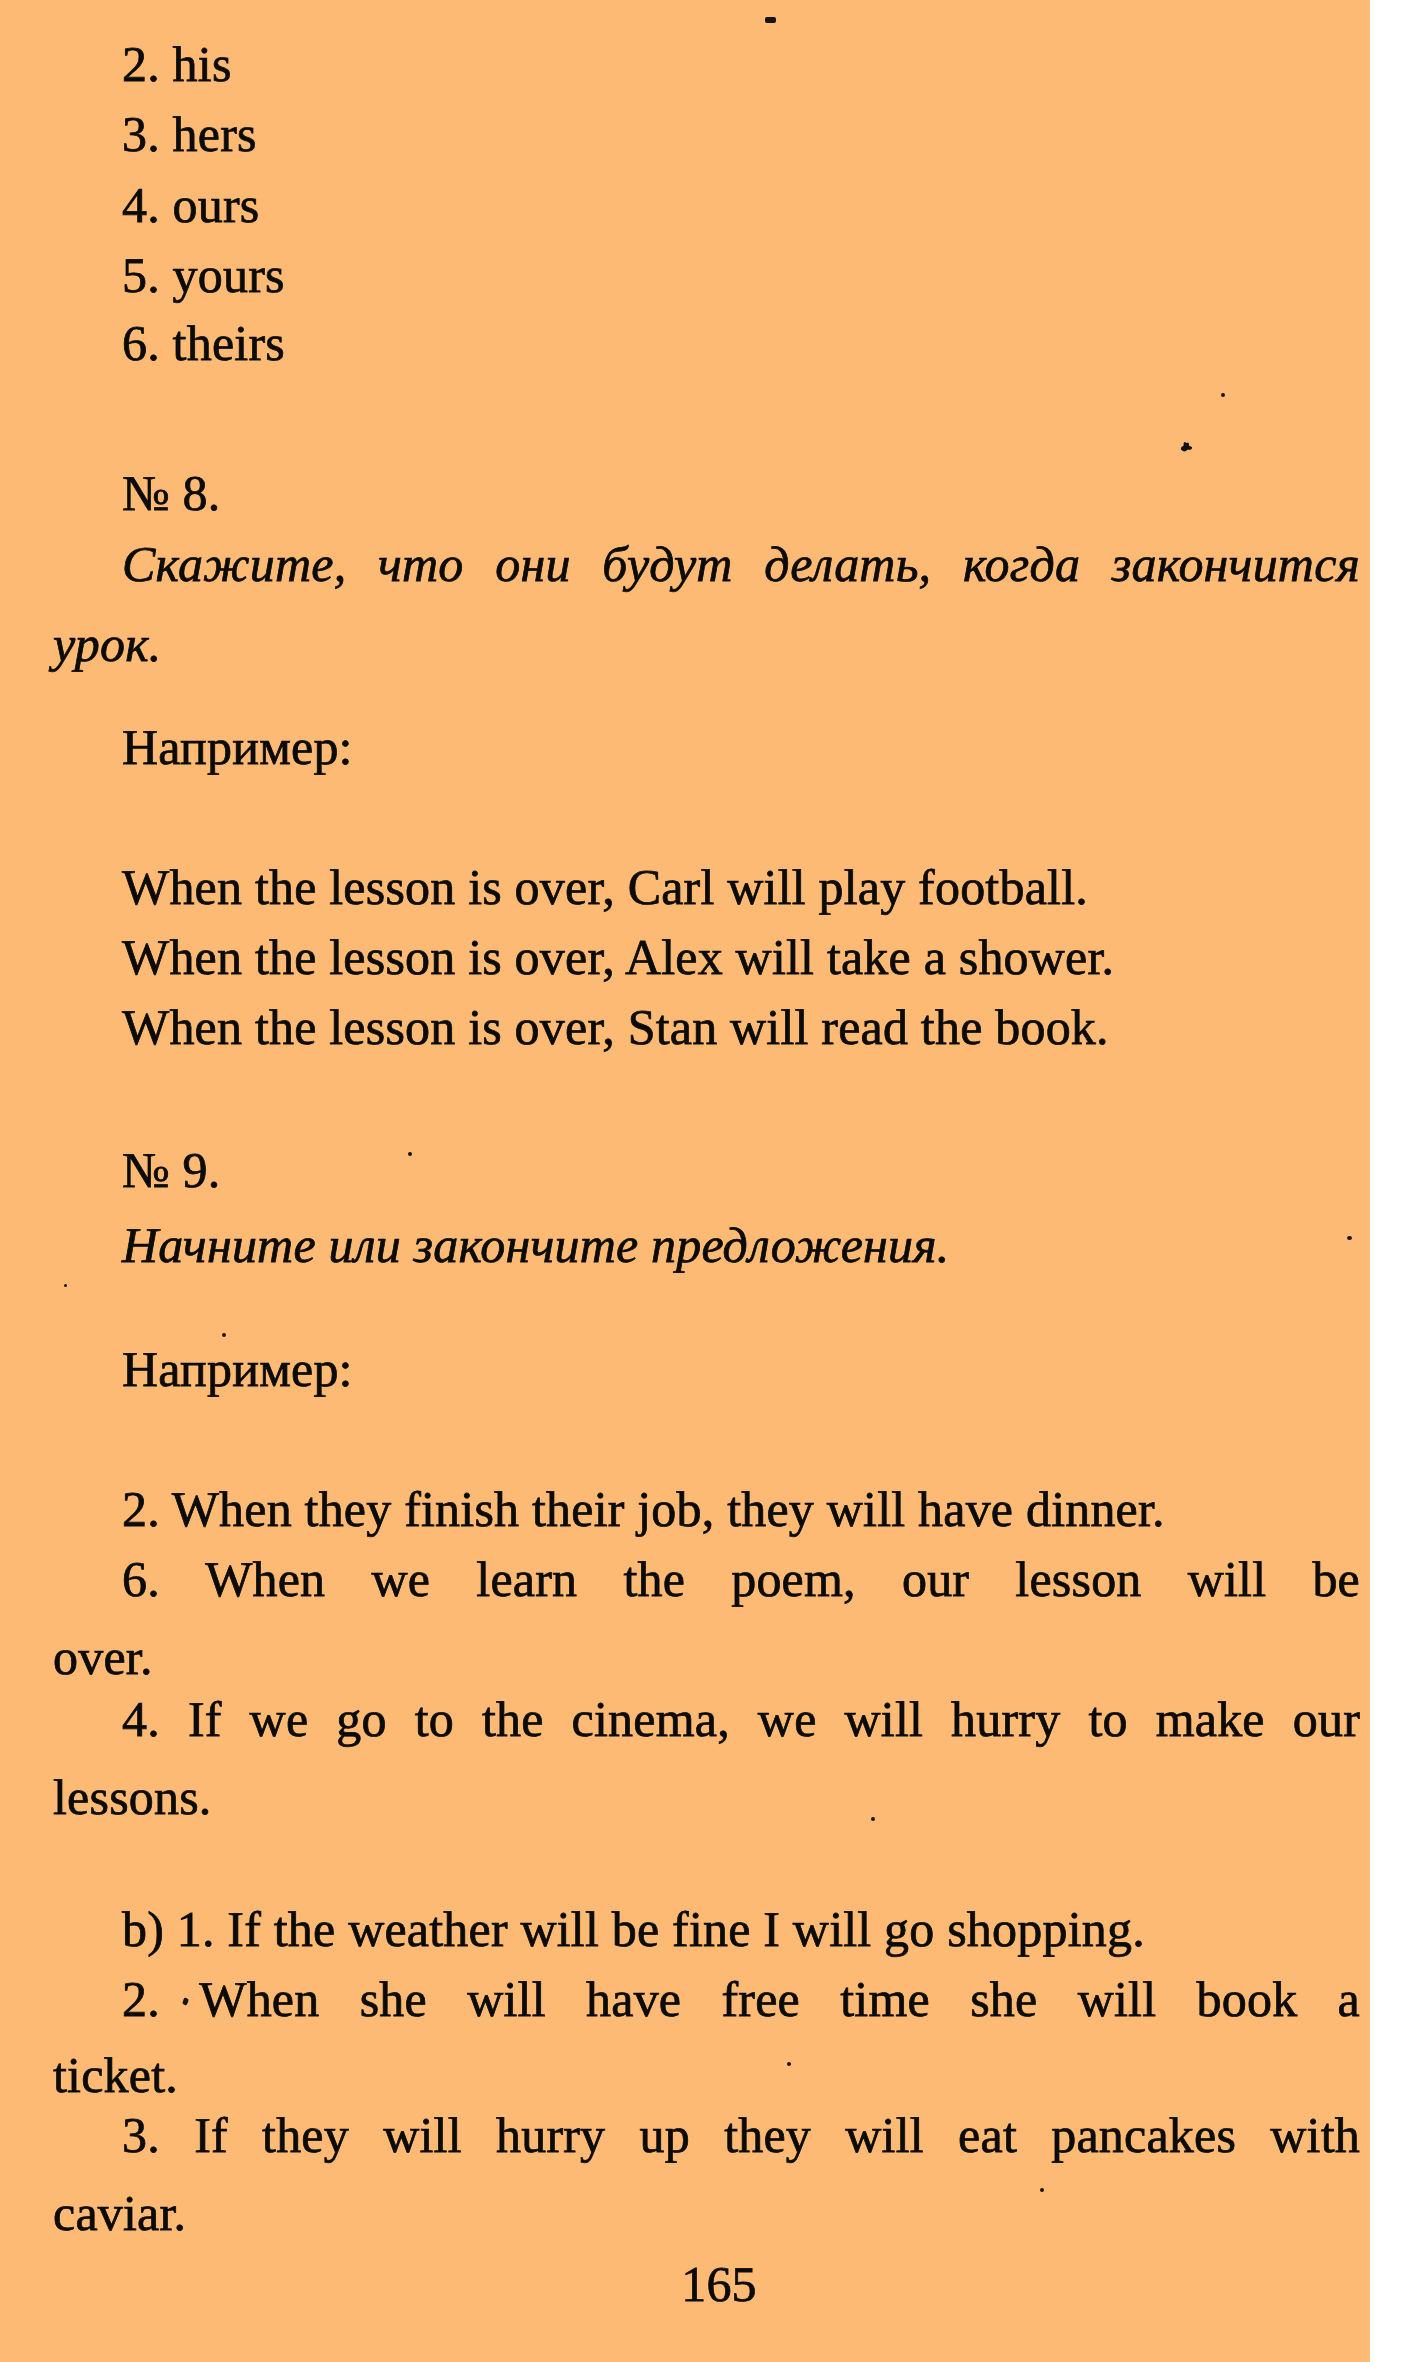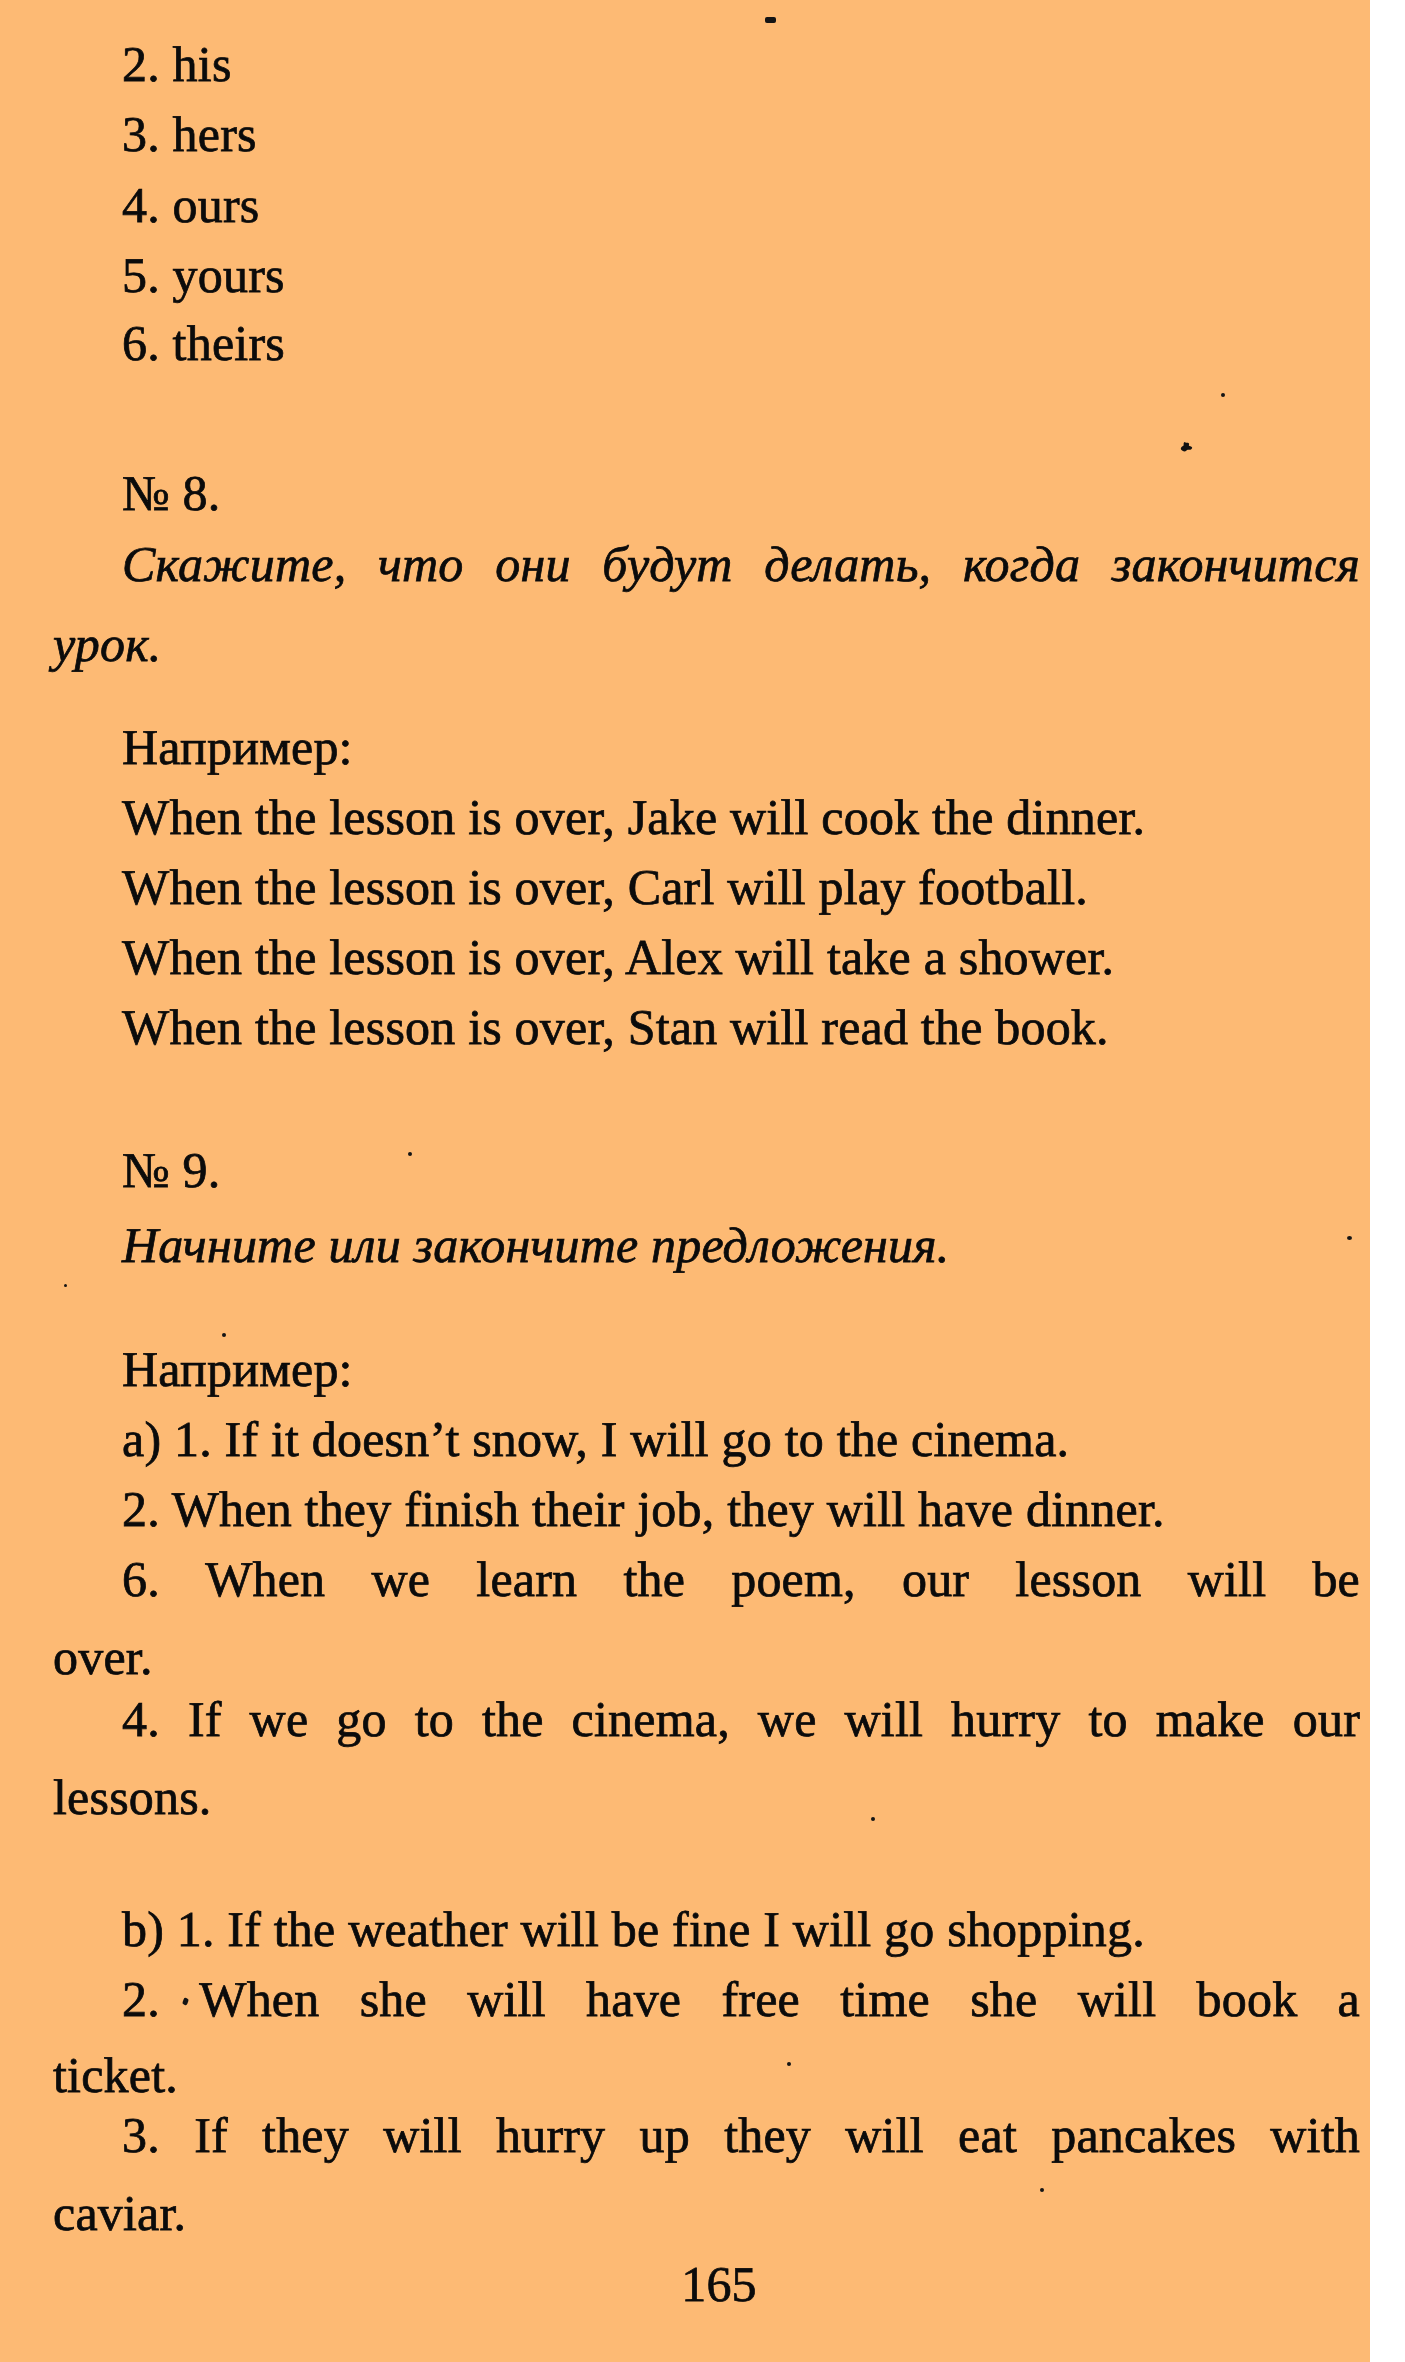--- a/index.html
+++ b/index.html
@@ -58,30 +58,28 @@
   <div class="ln ind" style="top:99px">3. hers</div>
   <div class="ln ind" style="top:170px">4. ours</div>
   <div class="ln ind" style="top:240px">5. yours</div>
   <div class="ln ind" style="top:308px">6. theirs</div>
 
   <div class="ln ind" style="top:458px">№ 8.</div>
   <div class="ln ind it just" style="top:529px">Скажите, что они будут делать, когда закончится</div>
   <div class="ln marg it" style="top:601px">урок.</div>
 
   <div class="ln ind" style="top:712px">Например:</div>
-  <div class="ln ind" style="top:782px">When the lesson is over, Jake will cook the dinner.</div>
   <div class="ln ind" style="top:852px">When the lesson is over, Carl will play football.</div>
   <div class="ln ind" style="top:992px">When the lesson is over, Stan will read the book.</div>
   <div class="ln ind" style="top:922px">When the lesson is over, Alex will take a shower.</div>
 
   <div class="ln ind" style="top:1135px">№ 9.</div>
   <div class="ln ind it" style="top:1210px">Начните или закончите предложения.</div>
 
   <div class="ln ind" style="top:1334px">Например:</div>
-  <div class="ln ind" style="top:1404px">a) 1. If it doesn’t snow, I will go to the cinema.</div>
   <div class="ln ind" style="top:1474px">2. When they finish their job, they will have dinner.</div>
   <div class="ln ind just" style="top:1544px">6. When we learn the poem, our lesson will be</div>
   <div class="ln marg" style="top:1614px">over.</div>
   <div class="ln ind just" style="top:1684px">4. If we go to the cinema, we will hurry to make our</div>
   <div class="ln marg" style="top:1754px">lessons.</div>
   <div class="ln ind" style="top:1894px">b) 1. If the weather will be fine I will go shopping.</div>
   <div class="ln ind just" style="top:1964px">2. When she will have free time she will book a</div>
   <div class="ln marg" style="top:2032px">ticket.</div>
   <div class="ln ind just" style="top:2100px">3. If they will hurry up they will eat pancakes with</div>
   <div class="ln marg" style="top:2170px">caviar.</div>

